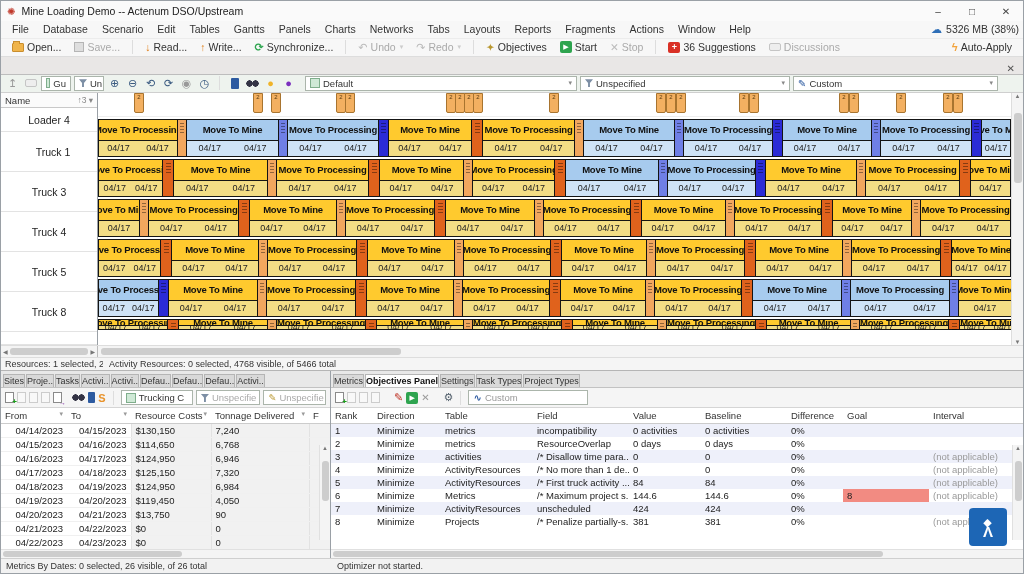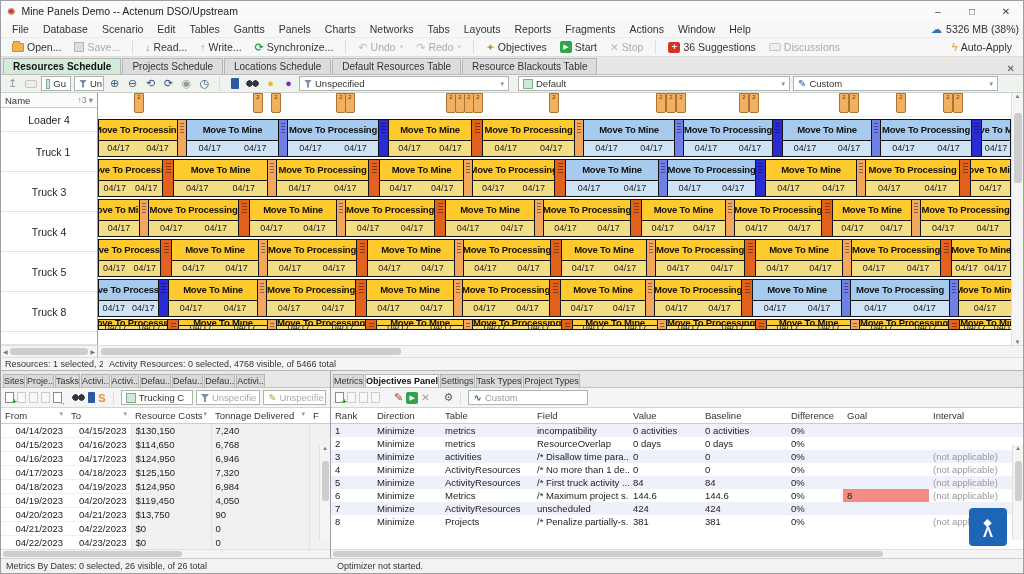--- a/index.html
+++ b/index.html
@@ -148,21 +148,21 @@
   .statusbar .s1{width:330px;flex:0 0 330px;padding-left:5px;overflow:hidden;white-space:nowrap}
   .statusbar .s2{padding-left:6px}
 </style>
 </head>
 <body>
 
 <div class="app">
 
   <div class="titlebar">
     <span class="appicon">✺</span>
-    <span>Mine Panels Demo -- Actenum DSO/Upstream</span>
+    <span>Mine Loading Demo -- Actenum DSO/Upstream</span>
     <span class="winbtns">
       <span class="winbtn">–</span>
       <span class="winbtn">□</span>
       <span class="winbtn">✕</span>
     </span>
   </div>
 
   <div class="menubar">
     <span id="menus"><span class="menu-item">File</span><span class="menu-item">Database</span><span class="menu-item">Scenario</span><span class="menu-item">Edit</span><span class="menu-item">Tables</span><span class="menu-item">Gantts</span><span class="menu-item">Panels</span><span class="menu-item">Charts</span><span class="menu-item">Networks</span><span class="menu-item">Tabs</span><span class="menu-item">Layouts</span><span class="menu-item">Reports</span><span class="menu-item">Fragments</span><span class="menu-item">Actions</span><span class="menu-item">Window</span><span class="menu-item">Help</span></span>
     <span class="mem">
@@ -226,27 +226,20 @@
         <span class="ibubble"></span>
         <span>Discussions</span>
       </span>
     <span class="tbtn autoapply">
         <span class="ibolt">ϟ</span>
         <span>Auto-Apply</span>
       </span>
   </div>
 
   <div class="doctabs">
-    <span id="doctabs" style="display:flex">
-        <span class="dtab active">Resources Schedule</span>
-        <span class="dtab">Projects Schedule</span>
-        <span class="dtab">Locations Schedule</span>
-        <span class="dtab">Default Resources Table</span>
-        <span class="dtab">Resource Blackouts Table</span>
-      </span>
     <span class="dt-close">✕</span>
   </div>
 
   <div class="gtoolbar">
     <span class="gicon gray">↥</span>
     <span class="gicon gray">
         <span class="ibubble"></span>
       </span>
     <span class="combo mini">
         <span class="greenbox"></span>
@@ -268,28 +261,28 @@
       </span>
     <span class="gicon">
         <span class="ibinoc"></span>
       </span>
     <span class="gicon">
         <span class="idot" style="color:#f0b429">●</span>
       </span>
     <span class="gicon">
         <span class="idot" style="color:#7b2fbe">●</span>
       </span>
+    <span class="combo" style="width:272px;margin-left:6px">
+        <span class="greenbox"></span>
+        <span>Default</span>
+        <span class="chev">▾</span>
+      </span>
     <span class="combo" style="width:210px">
         <span class="ifunnel"></span>
         <span>Unspecified</span>
-        <span class="chev">▾</span>
-      </span>
-    <span class="combo" style="width:272px;margin-left:6px">
-        <span class="greenbox"></span>
-        <span>Default</span>
         <span class="chev">▾</span>
       </span>
     <span class="combo" style="width:205px">
         <span class="ipen-blue">✎</span>
         <span>Custom</span>
         <span class="chev">▾</span>
       </span>
   </div>
 
   <div class="gantt">

